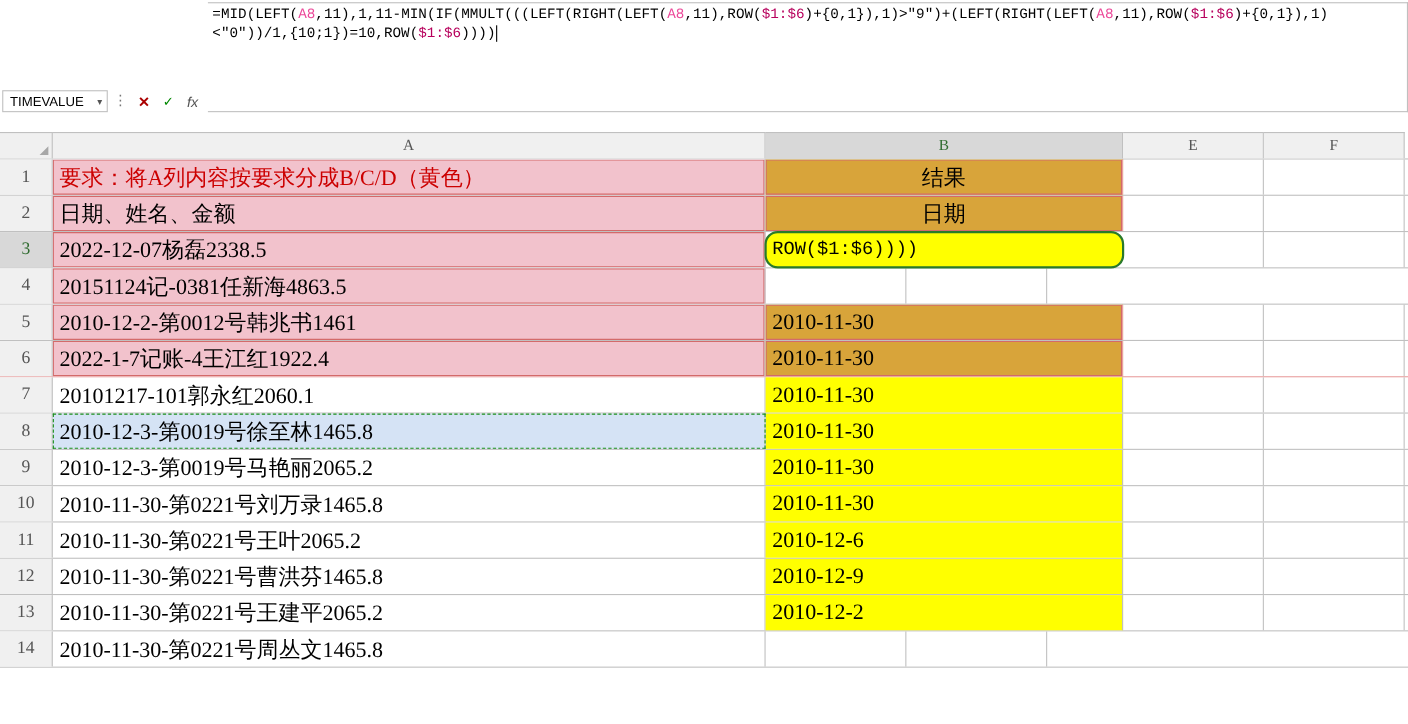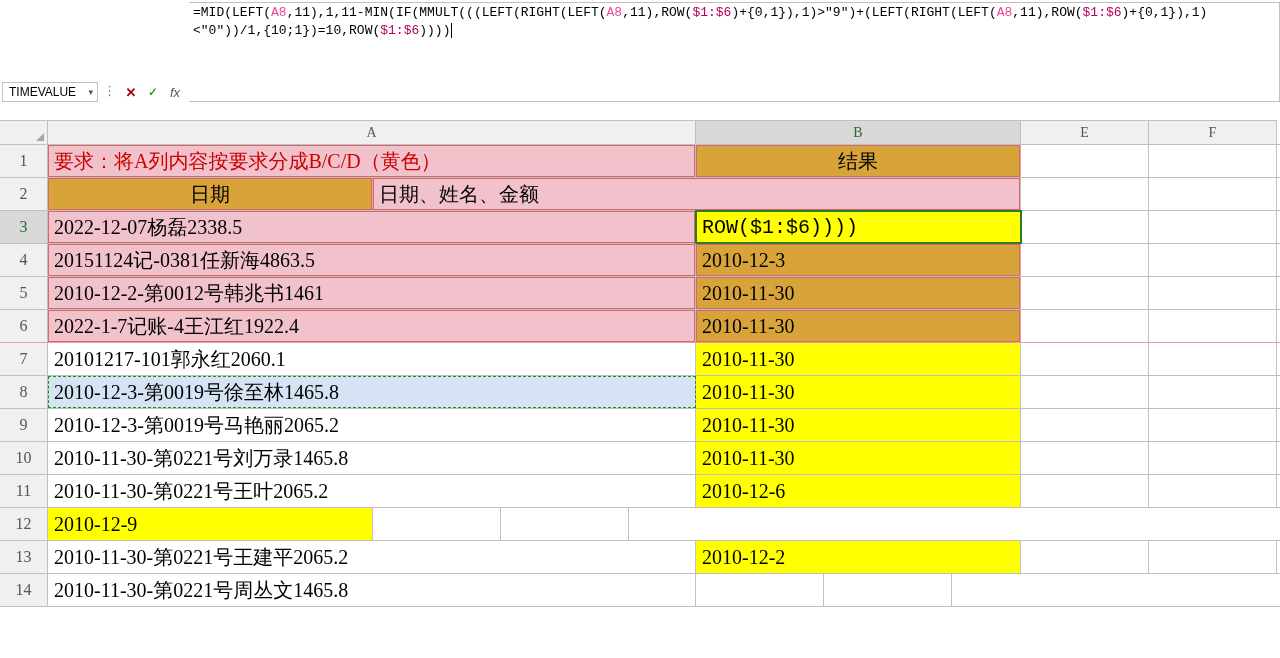--- a/index.html
+++ b/index.html
@@ -172,21 +172,22 @@
     position: relative;
     outline: 1px dashed #1a8f1a;
     outline-offset: -1px;
   }
   
   .editing {
     position: relative;
     outline: 2px solid #2a7a2a;
     outline-offset: -1px;
     font-family: Consolas, "Courier New", monospace;
-    font-size: 20px;
+    font-size: 17px;
+    border-radius: 11px;
   }
   
   .sample-box {
     box-shadow: inset 0 0 0 1px #d36a6a;
   }
   .thin-red-right { border-right: 1px solid #e9a0a0; }
 </style>
 </head>
 <body>
 
@@ -218,38 +219,37 @@
     <div class="grow">
       <div class="row-head">1</div>
       <div class="cell c-a pink title-red sample-box">要求：将A列内容按要求分成B/C/D（黄色）</div>
       <div class="cell c-b orange hdr-center sample-box thin-red-right">结果</div>
       <div class="cell c-e"></div>
       <div class="cell c-f"></div>
     </div>
 
     <div class="grow">
       <div class="row-head">2</div>
+      <div class="cell c-a pink sample-box">日期、姓名、金额</div>
       <div class="cell c-b orange hdr-center sample-box thin-red-right">日期</div>
-      <div class="cell c-a pink sample-box">日期、姓名、金额</div>
       <div class="cell c-e"></div>
       <div class="cell c-f"></div>
     </div>
 
     <div class="grow">
       <div class="row-head sel">3</div>
       <div class="cell c-a pink sample-box">2022-12-07杨磊2338.5</div>
       <div class="cell c-b yellow editing">ROW($1:$6))))</div>
       <div class="cell c-e"></div>
       <div class="cell c-f"></div>
     </div>
 
     <div class="grow">
       <div class="row-head">4</div>
       <div class="cell c-a pink sample-box">20151124记-0381任新海4863.5</div>
-      <div class="cell c-b orange sample-box thin-red-right">2010-12-3</div>
       <div class="cell c-e"></div>
       <div class="cell c-f"></div>
     </div>
 
     <div class="grow">
       <div class="row-head">5</div>
       <div class="cell c-a pink sample-box">2010-12-2-第0012号韩兆书1461</div>
       <div class="cell c-b orange sample-box thin-red-right">2010-11-30</div>
       <div class="cell c-e"></div>
       <div class="cell c-f"></div>
@@ -298,20 +298,21 @@
     <div class="grow">
       <div class="row-head">11</div>
       <div class="cell c-a">2010-11-30-第0221号王叶2065.2</div>
       <div class="cell c-b yellow">2010-12-6</div>
       <div class="cell c-e"></div>
       <div class="cell c-f"></div>
     </div>
 
     <div class="grow">
       <div class="row-head">12</div>
+      <div class="cell c-a">2010-11-30-第0221号曹洪芬1465.8</div>
       <div class="cell c-b yellow">2010-12-9</div>
       <div class="cell c-e"></div>
       <div class="cell c-f"></div>
     </div>
 
     <div class="grow">
       <div class="row-head">13</div>
       <div class="cell c-a">2010-11-30-第0221号王建平2065.2</div>
       <div class="cell c-b yellow">2010-12-2</div>
       <div class="cell c-e"></div>

